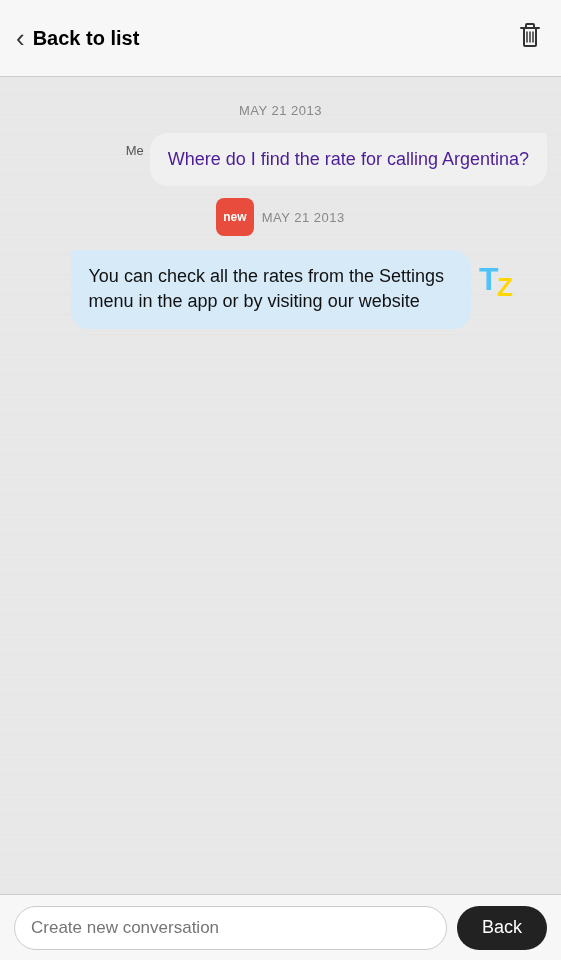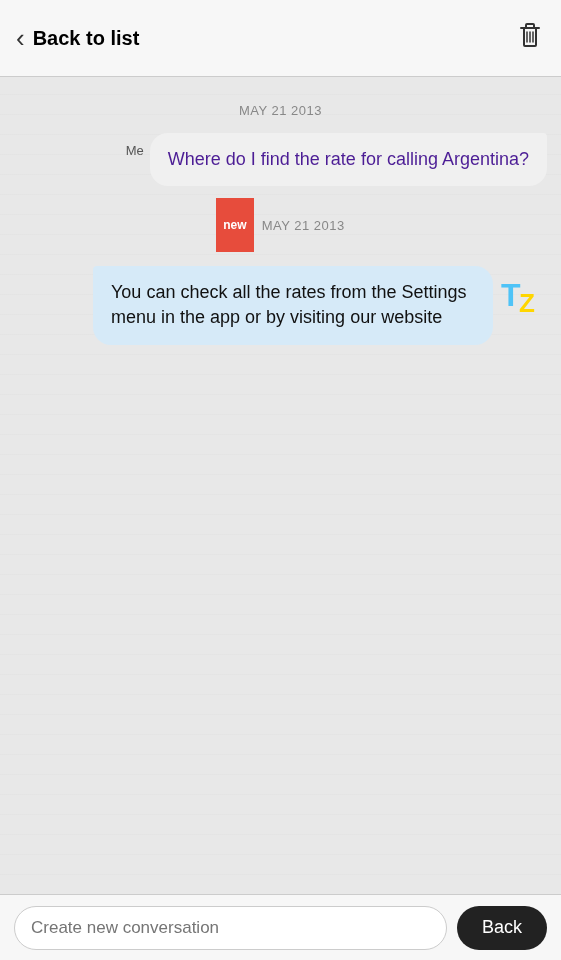--- a/index.html
+++ b/index.html
@@ -90,21 +90,21 @@
       display: flex;
       margin-bottom: 12px;
     }
 
     .message-row.sent {
       justify-content: flex-end;
       align-items: flex-start;
     }
 
     .message-row.received {
-      justify-content: flex-end;
+      justify-content: center;
       align-items: flex-start;
       padding-left: 34px;
     }
 
     .sender-label {
       font-size: 13px;
       color: #555;
       margin-right: 6px;
       margin-top: 10px;
       font-weight: 500;
@@ -139,22 +139,22 @@
       justify-content: center;
       gap: 8px;
       margin: 10px 0 14px 0;
     }
 
     .new-badge {
       background-color: #e74c3c;
       color: #fff;
       font-size: 12px;
       font-weight: 700;
-      padding: 20px 7px;
-      border-radius: 0;
+      padding: 12px 7px;
+      border-radius: 8px;
       text-transform: lowercase;
     }
 
     .new-date-text {
       font-size: 13px;
       color: #888;
       font-weight: 500;
       letter-spacing: 0.5px;
     }
 

